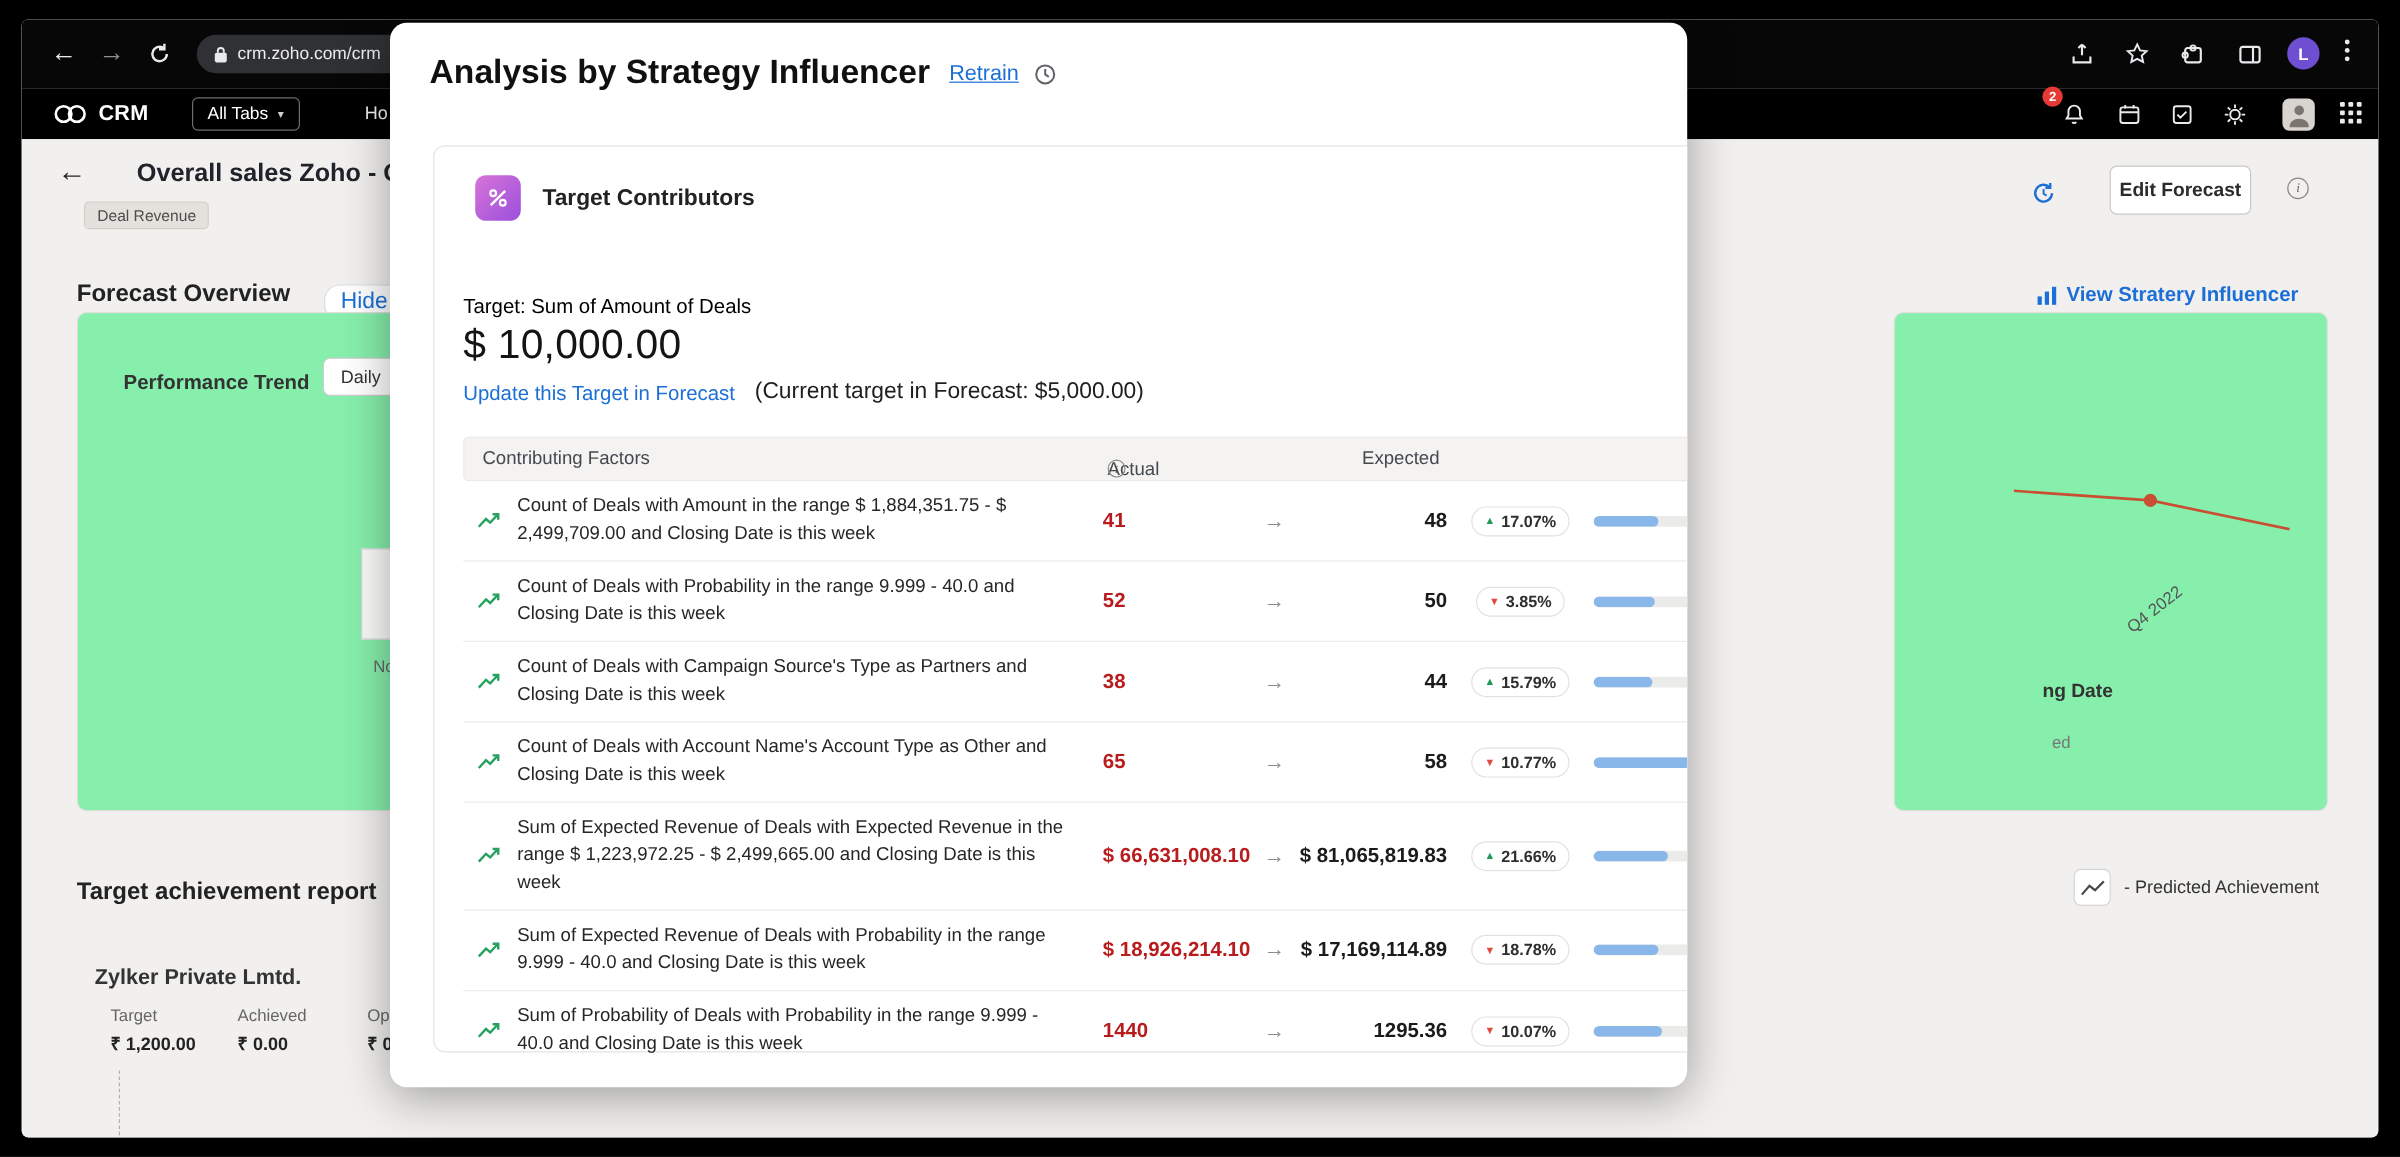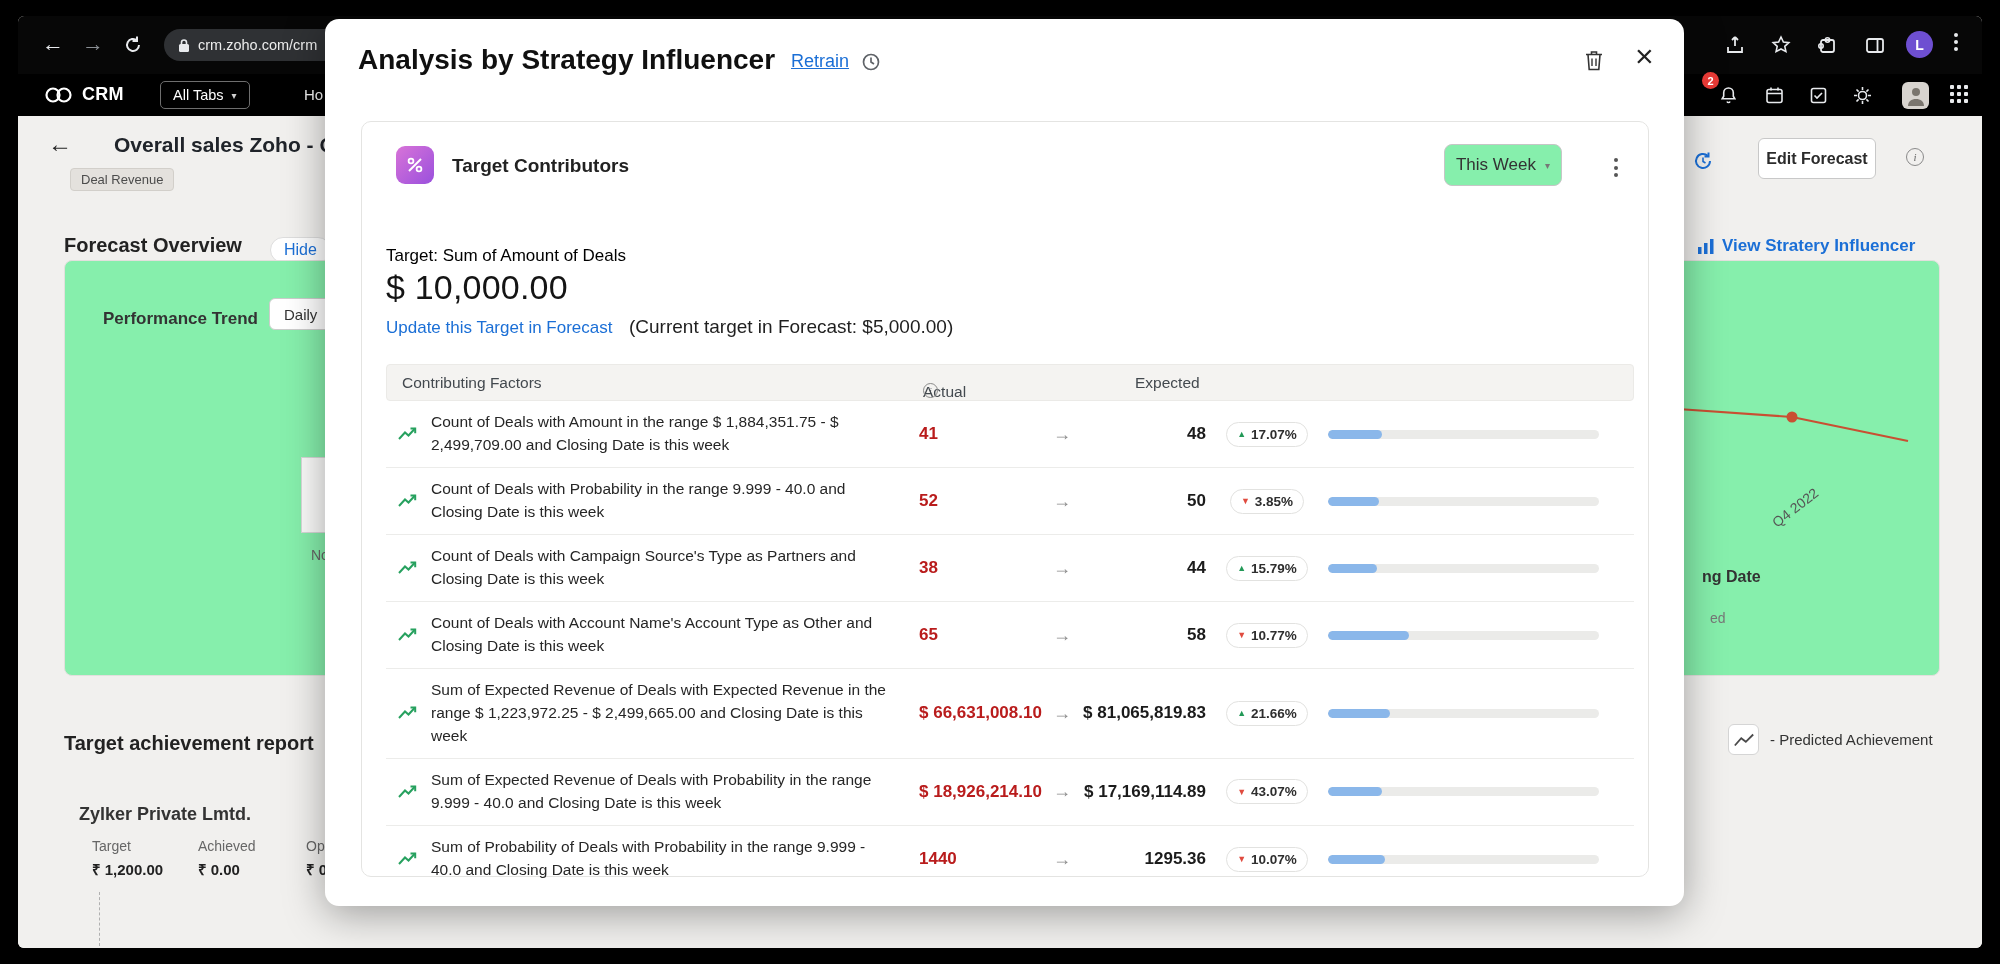--- a/index.html
+++ b/index.html
@@ -29,21 +29,21 @@
   .crm-avatar svg { display:block; margin:3px auto 0; }
   .gridmenu { position:absolute; left:1932px; top:11px; display:grid; grid-template-columns:repeat(3,4px); grid-gap:3px; }
   .gridmenu i { width:4px; height:4px; background:#e8eaed; border-radius:1px; }
 
   
   .page { position:absolute; left:0; top:100px; width:100%; height:832px; background:#f1f0ee; }
   .back-arrow { position:absolute; left:30px; top:14px; font-size:24px; color:#222; font-weight:bold; }
   .page-title { position:absolute; left:96px; top:17px; font-size:21px; font-weight:bold; color:#20242a; white-space:nowrap; }
   .deal-badge { position:absolute; left:52px; top:52px; background:#e4e1dd; border:1px solid #d2cfca; border-radius:4px; color:#4c4c4c; font-size:13px; padding:3px 10px; }
   .section-title { position:absolute; font-size:20px; font-weight:bold; color:#222; }
-  .hide-btn { position:absolute; left:252px; top:121px; background:#fff; border:1px solid #ddd; border-radius:13px; color:var(--blue); font-size:16px; padding:3px 13px; }
+  .hide-btn { position:absolute; left:252px; top:121px; background:#fff; border:1px solid #ddd; border-radius:13px; color:var(--blue); font-size:19px; padding:3px 13px; }
   .card { position:absolute; background:#86efac; border:1px solid #e2e0dd; border-radius:8px; }
   .perf-title { position:absolute; left:38px; top:48px; font-size:17px; font-weight:bold; color:#333; }
   .daily-pill { position:absolute; left:204px; top:37px; height:32px; background:#fff; border:1px solid #ccc; border-radius:6px; font-size:15px; color:#333; display:flex; align-items:center; padding:0 14px; }
   .ghost-box { position:absolute; left:236px; top:196px; width:26px; height:76px; border:1px solid #d8d8d8; background:#fbfbfa; }
   .axis-partial { position:absolute; left:246px; top:286px; font-size:14px; color:#666; }
   .edit-forecast { position:absolute; left:1740px; top:22px; width:118px; height:41px; background:#fff; border:1px solid #c8c8c8; border-radius:6px; font-size:16px; font-weight:600; color:#2b2b2b; display:flex; align-items:center; justify-content:center; }
   .info-i { display:inline-flex; width:18px; height:18px; border:1.5px solid #8a8a8a; border-radius:50%; align-items:center; justify-content:center; font-size:11px; font-style:italic; font-family:"Liberation Serif", serif; color:#666; }
   .page .info-right { position:absolute; left:1888px; top:32px; }
   .blue-mini { position:absolute; top:34px; }
   .influencer-link { position:absolute; left:1704px; top:120px; color:var(--blue); font-size:17px; font-weight:600; }
@@ -53,21 +53,21 @@
   .ach-partial { position:absolute; left:1692px; top:494px; font-size:14px; color:#777; }
   .legend-box { position:absolute; left:1710px; top:608px; width:31px; height:31px; background:#fff; border:1px solid #d5d5d5; border-radius:6px; display:flex; align-items:center; justify-content:center; }
   .legend-text { position:absolute; left:1752px; top:615px; font-size:15px; color:#333; }
   .company { position:absolute; left:61px; top:688px; font-size:18px; font-weight:bold; color:#333; }
   .stat { position:absolute; top:722px; }
   .stat .slabel { font-size:14px; color:#666; display:block; }
   .stat .svalue { font-size:15px; color:#222; font-weight:bold; display:block; margin-top:5px; }
   .dash-line { position:absolute; left:81px; top:776px; height:54px; border-left:1px dashed #b0b0b0; }
 
   
-  .modal { position:absolute; left:307px; top:3px; width:1359px; height:887px; background:#fff; border-radius:14px; box-shadow:0 8px 40px rgba(0,0,0,.35); overflow:hidden; }
+  .modal { position:absolute; left:307px; top:3px; width:1081px; height:887px; background:#fff; border-radius:14px; box-shadow:0 8px 40px rgba(0,0,0,.35); overflow:hidden; }
   .modal-title { position:absolute; left:33px; top:25px; font-size:28px; font-weight:bold; color:#101010; }
   .retrain { position:absolute; left:466px; top:32px; font-size:18px; color:var(--blue); text-decoration:underline; }
   .clock-ic { position:absolute; left:536px; top:33px; }
   .trash-ic { position:absolute; left:1258px; top:30px; }
   .close-x { position:absolute; left:1310px; top:21px; font-size:32px; color:#222; line-height:32px; }
 
   .contrib-card { position:absolute; left:36px; top:102px; width:1288px; min-height:756px; border:1px solid #e4e4e2; border-radius:10px; background:#fff; }
   .card-icon { position:absolute; left:34px; top:24px; width:38px; height:38px; border-radius:9px; background:linear-gradient(135deg,#d873d8,#9a50dd); display:flex; align-items:center; justify-content:center; }
   .contrib-title { position:absolute; left:90px; top:33px; font-size:19px; font-weight:600; color:#222; }
   .weekbtn { position:absolute; left:1082px; top:22px; width:118px; height:42px; border:1px solid #c6c6c6; border-radius:8px; background:#86efac; display:flex; align-items:center; justify-content:center; gap:9px; font-size:17px; color:#333; }
@@ -437,21 +437,21 @@
                     <path d="M12.5 2.5 H17.2 V7.2" stroke="#27a15f" stroke-width="2" fill="none"></path>
                   </svg>
     </div>
     <div class="cell-factor">Sum of Expected Revenue of Deals with Probability in the range 9.999 - 40.0 and Closing Date is this week</div>
     <div class="cell-actual">$ 18,926,214.10</div>
     <div class="cell-arrow">→</div>
     <div class="cell-expected">$ 17,169,114.89</div>
     <div class="cell-badge">
       <span class="chg-badge">
         <span class="tri down">▼</span>
-        <span>43.07%</span>
+        <span>18.78%</span>
       </span>
     </div>
     <div class="cell-bar">
       <div class="bar-track">
                     <div class="bar-fill" style="width: 20%;"></div>
                   </div>
     </div>
   </div>
 
   <div class="trow">

